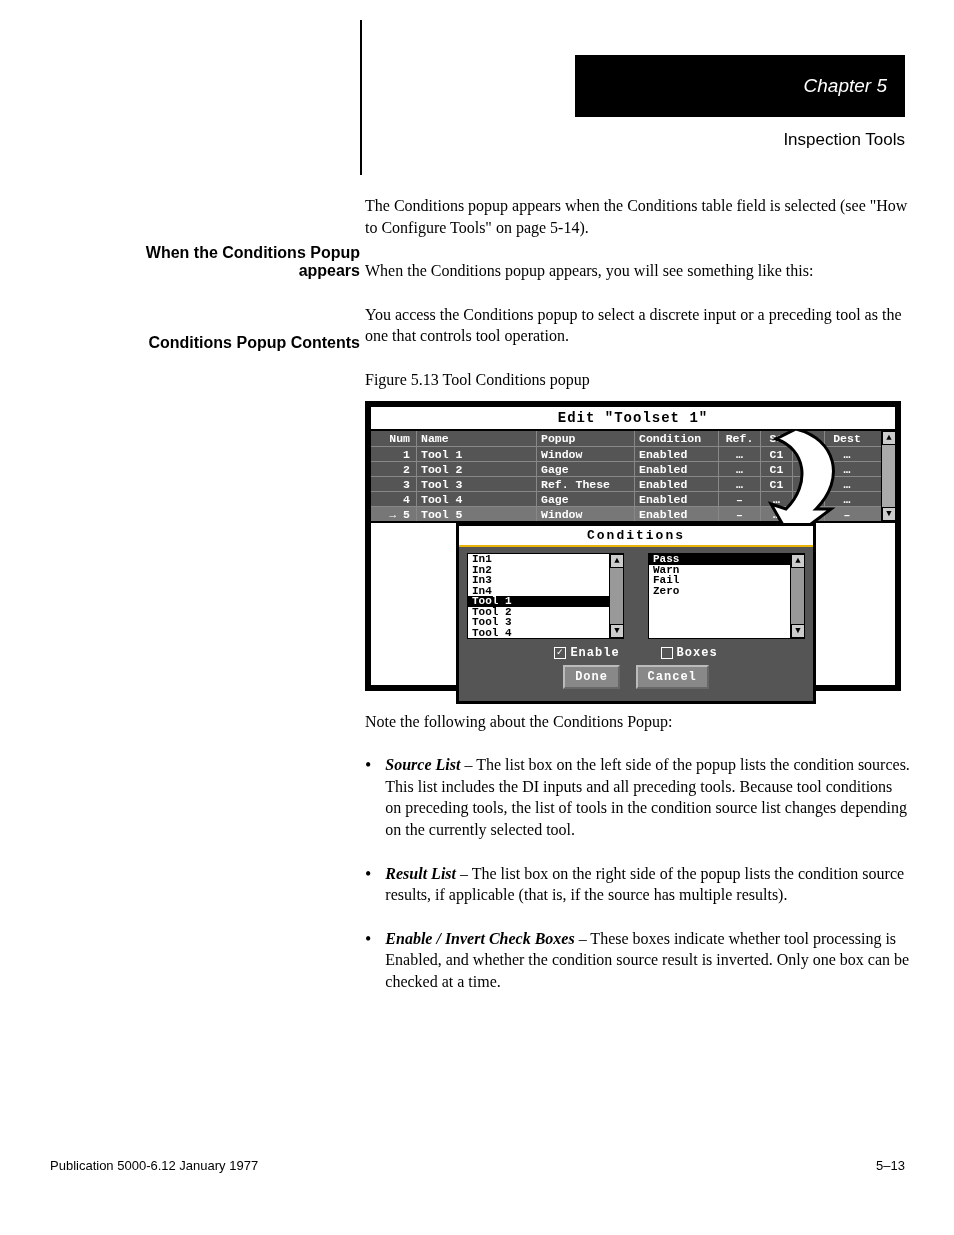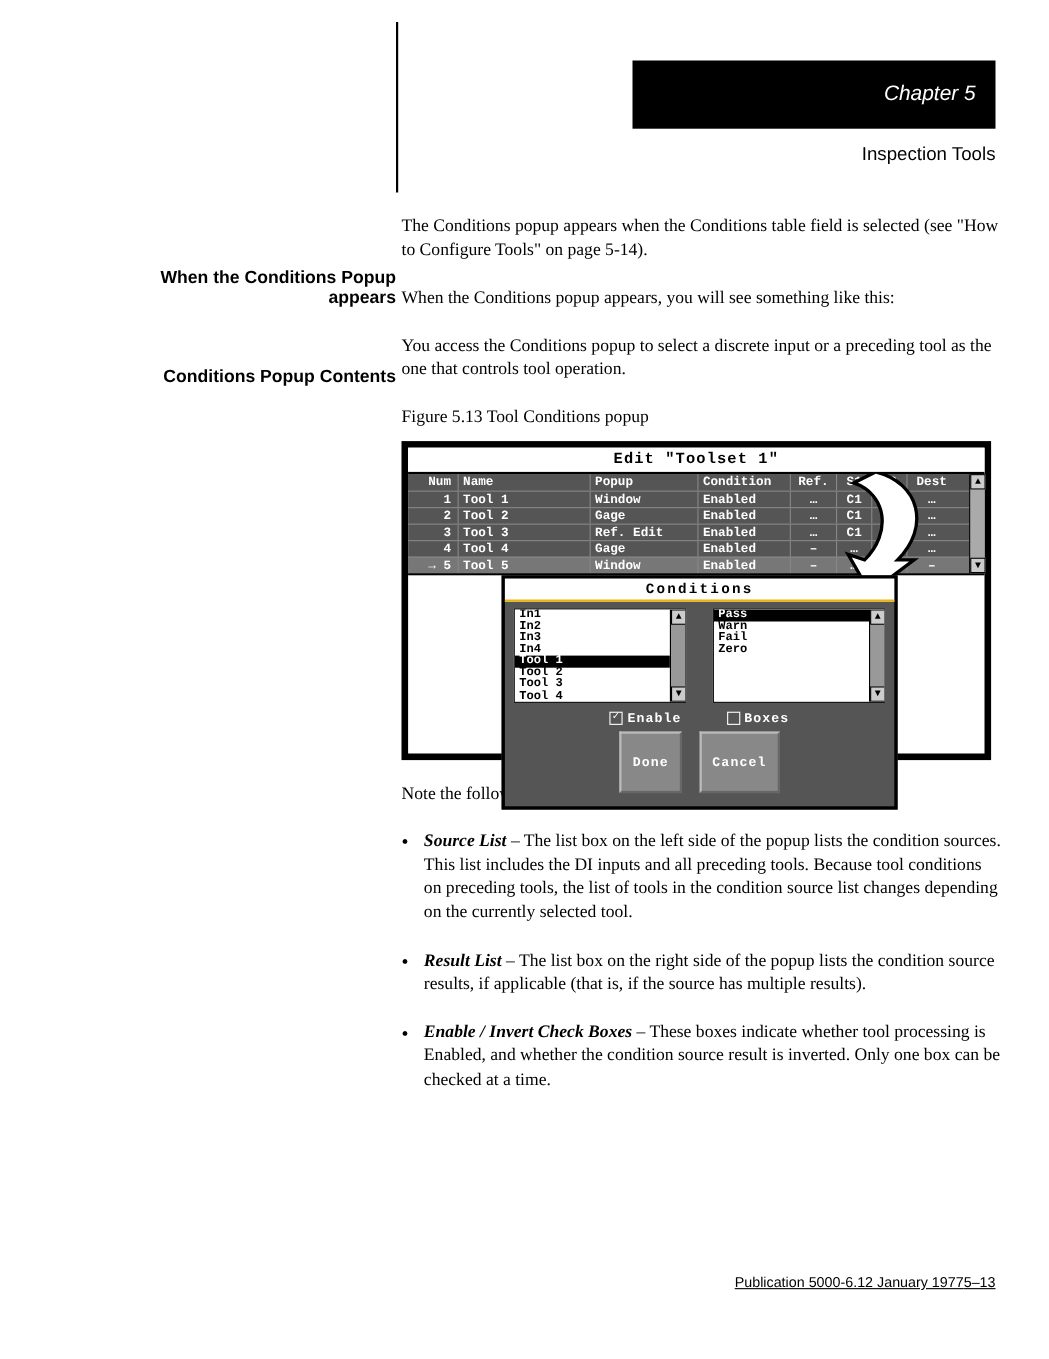--- a/index.html
+++ b/index.html
@@ -152,38 +152,38 @@
   .listbox .item { padding: 0 4px; height:10.5px; line-height:10.5px; white-space:nowrap;}
   .listbox .item.sel { background:#000; color:#fff; }
   .listbox .sb { position:absolute; right:0; top:0; width:14px; height:100%; background:#999; border-left:1px solid #000;}
   .listbox .sb .a{position:absolute;width:14px;height:14px;border:1px solid #000;background:#ccc;font-size:9px;text-align:center;line-height:12px;}
   .listbox .sb .a.u{top:0}.listbox .sb .a.d{bottom:0}
   .checks { text-align:center; color:#fff; font-size:12px; font-weight:bold; margin:6px 0 4px; letter-spacing:1px; font-family: "Courier New", monospace;}
   .cb { display:inline-block; width:12px;height:12px;border:1px solid #fff; vertical-align:middle; margin-right:4px; text-align:center; line-height:10px; font-size:10px;}
   .btns { text-align:center; padding-bottom:6px;}
   .btn {
     display:inline-block; background:#888; color:#fff;
-    border:2px outset #bbb; padding:18px 10px; margin:0 3px;
+    border:2px outset #bbb; padding:2px 10px; margin:0 3px;
     font-size:12px; font-weight:bold; letter-spacing:1px;
     font-family: "Courier New", monospace;
   }
   
   .bigarrow {
     position:absolute; left: 345px; top: 22px;
     pointer-events:none;
   }
   
   .blist .bi { display:flex; gap:14px; margin-bottom: 22px; font-size:16px; }
   .blist .dot { font-size:18px; line-height:1; margin-top:2px;}
   .blist .bt { flex:1; }
   .ital { font-style: italic; }
   .pagefoot {
     position:absolute; left: 50px; width: 855px; top: 1158px;
     font-family: Arial, Helvetica, sans-serif; font-size: 13px;
-    display:flex; justify-content: flex-end; text-decoration: underline;
+    display:flex; justify-content: space-between;
   }
 </style>
 </head>
 <body>
 
 <div class="header-rule"></div>
 <div class="chapter-box">
   <span>Chapter 5</span>
 </div>
 <div class="chapter-title">Inspection Tools</div>
@@ -228,21 +228,21 @@
               <div class="gc c-type">Gage</div>
               <div class="gc c-cond">Enabled</div>
               <div class="gc c-ref">…</div>
               <div class="gc c-s1">C1</div>
               <div class="gc c-s2">…</div>
               <div class="gc c-dest">…</div>
             </div>
             <div class="grow">
               <div class="gc c-num">3</div>
               <div class="gc c-name">Tool 3</div>
-              <div class="gc c-type">Ref. Edit</div>
+              <div class="gc c-type">Ref. These</div>
               <div class="gc c-cond">Enabled</div>
               <div class="gc c-ref">…</div>
               <div class="gc c-s1">C1</div>
               <div class="gc c-s2">…</div>
               <div class="gc c-dest">…</div>
             </div>
             <div class="grow">
               <div class="gc c-num">4</div>
               <div class="gc c-name">Tool 4</div>
               <div class="gc c-type">Gage</div>

